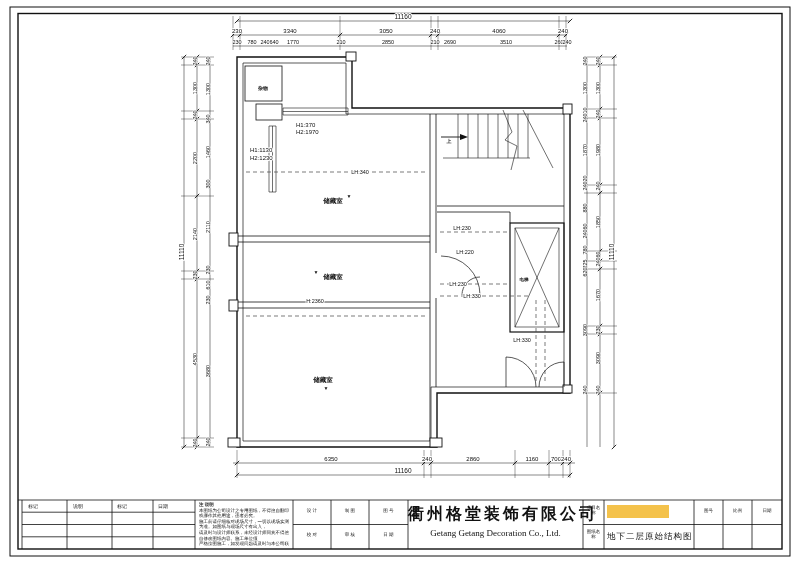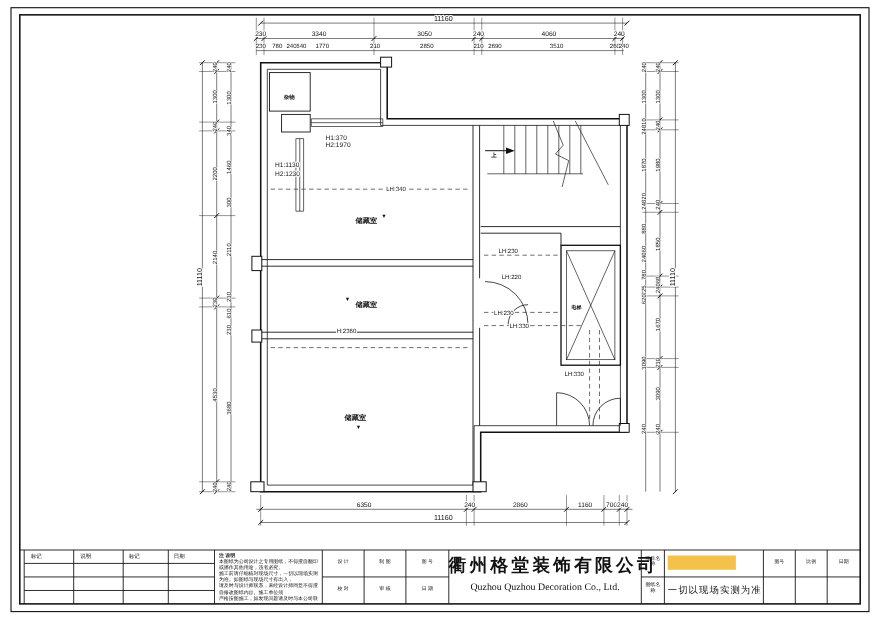--- a/index.html
+++ b/index.html
@@ -300,24 +300,24 @@
   </div>
 
   <div class="tb-text cell-label ctr" style="left:293px;top:508px;width:38px;">设 计</div>
   <div class="tb-text cell-label ctr" style="left:331px;top:508px;width:38px;">制 图</div>
   <div class="tb-text cell-label ctr" style="left:369px;top:508px;width:39px;">图 号</div>
   <div class="tb-text cell-label ctr" style="left:293px;top:532px;width:38px;">校 对</div>
   <div class="tb-text cell-label ctr" style="left:331px;top:532px;width:38px;">审 核</div>
   <div class="tb-text cell-label ctr" style="left:369px;top:532px;width:39px;">日 期</div>
 
   <div class="tb-text company-cn ctr" style="left:408px;top:504px;width:175px;">衢州格堂装饰有限公司</div>
-  <div class="tb-text company-en ctr" style="left:408px;top:528px;width:175px;">Quzhou Quzhou Decoration Co., Ltd.</div>
+  <div class="tb-text company-en ctr" style="left:408px;top:528px;width:175px;">Getang Getang Decoration Co., Ltd.</div>
 
   <div class="tb-text cell-label ctr" style="left:585px;top:505px;width:17px;">项目名称</div>
   <div class="tb-text cell-label ctr" style="left:585px;top:529px;width:17px;">图纸名称</div>
 
   <div class="redact" style="left:607px;top:505px;width:62px;height:13px;"></div>
-  <div class="tb-text drawing-title" style="left:607px;top:531px;width:86px;">一切以现场实测为准</div>
+  <div class="tb-text drawing-title" style="left:607px;top:531px;width:86px;">地下二层原始结构图</div>
 
   <div class="tb-text cell-label ctr" style="left:694px;top:508px;width:29px;">图号</div>
   <div class="tb-text cell-label ctr" style="left:723px;top:508px;width:29px;">比例</div>
   <div class="tb-text cell-label ctr" style="left:752px;top:508px;width:30px;">日期</div>
 </div>
 
 </body></html>

